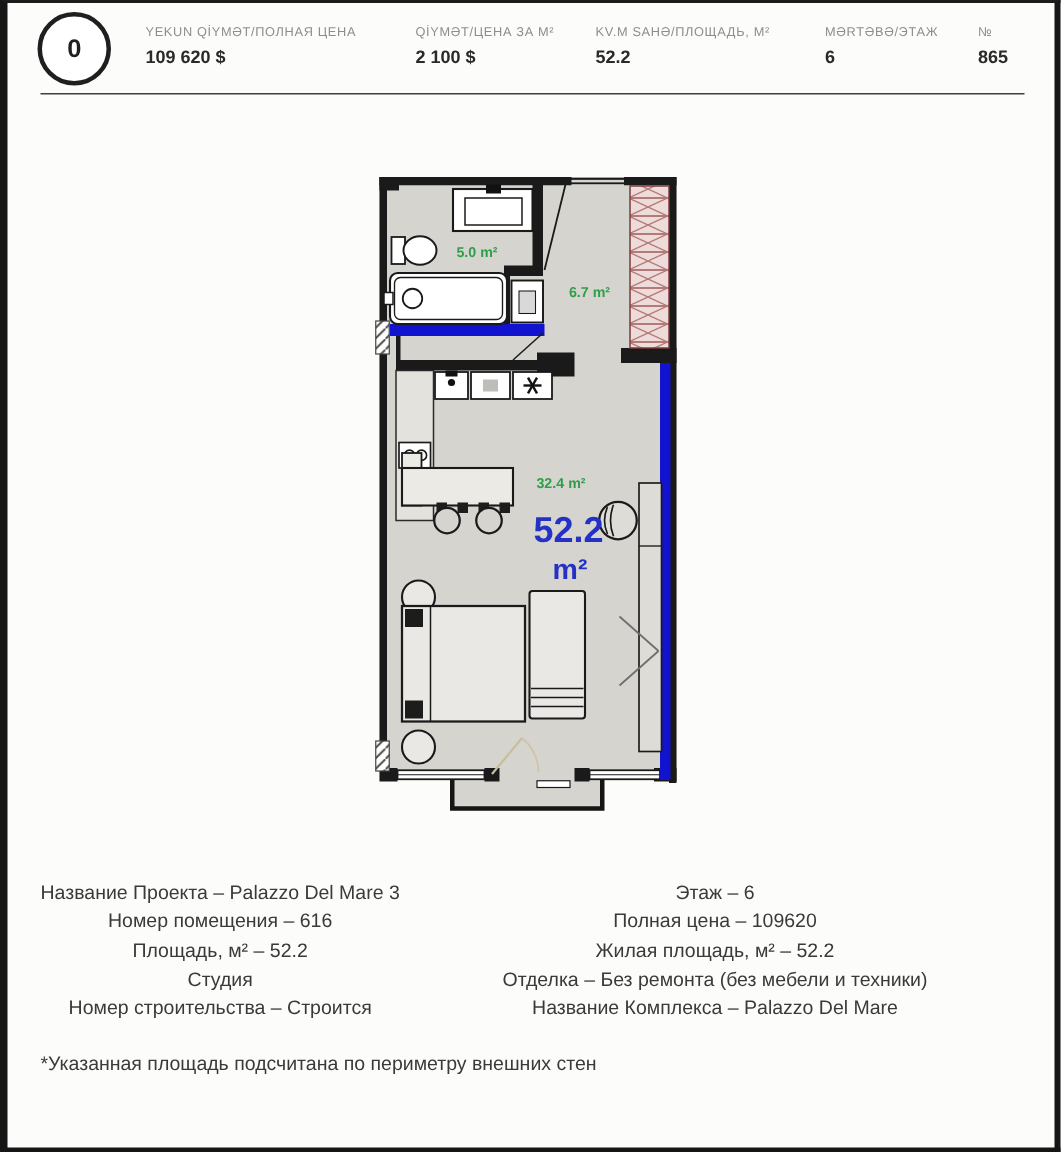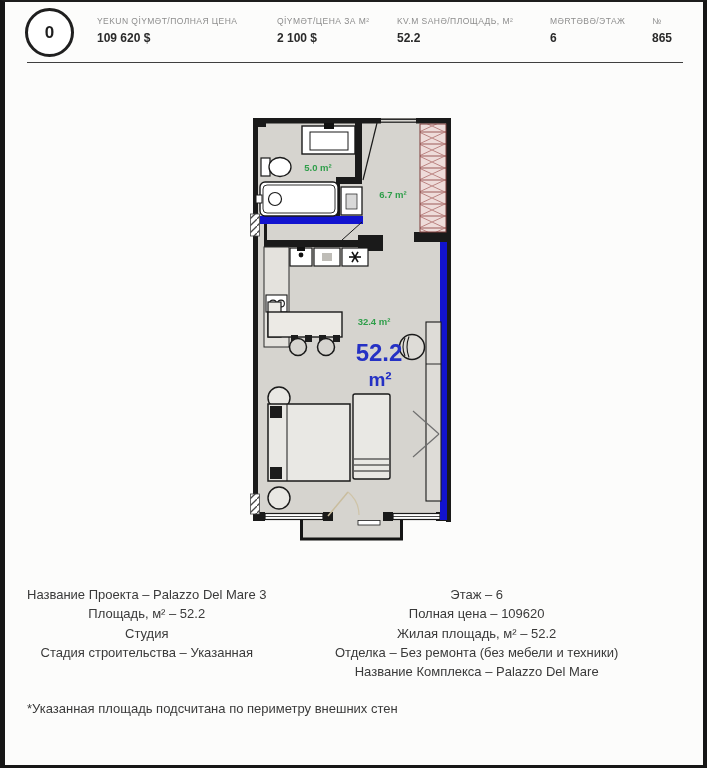--- a/index.html
+++ b/index.html
@@ -221,23 +221,24 @@
     <text x="124" y="211" class="t-green">32.4 m²</text>
     <text x="129" y="247" class="t-blue-big">52.2</text>
     <text x="130" y="272" class="t-blue-med">m²</text>
   </g>
 </svg>
 </div>
 
 <section class="details">
   <ul class="dcol left">
     <li>Название Проекта – Palazzo Del Mare 3</li>
+    <li>Номер помещения – 616</li>
     <li>Площадь, м² – 52.2</li>
     <li>Студия</li>
-    <li>Стадия строительства – Указанная</li>
+    <li>Номер строительства – Строится</li>
   </ul>
   <ul class="dcol right">
     <li>Этаж – 6</li>
     <li>Полная цена – 109620</li>
     <li>Жилая площадь, м² – 52.2</li>
     <li>Отделка – Без ремонта (без мебели и техники)</li>
     <li>Название Комплекса – Palazzo Del Mare</li>
   </ul>
   <div class="footnote">*Указанная площадь подсчитана по периметру внешних стен</div>
 </section>

